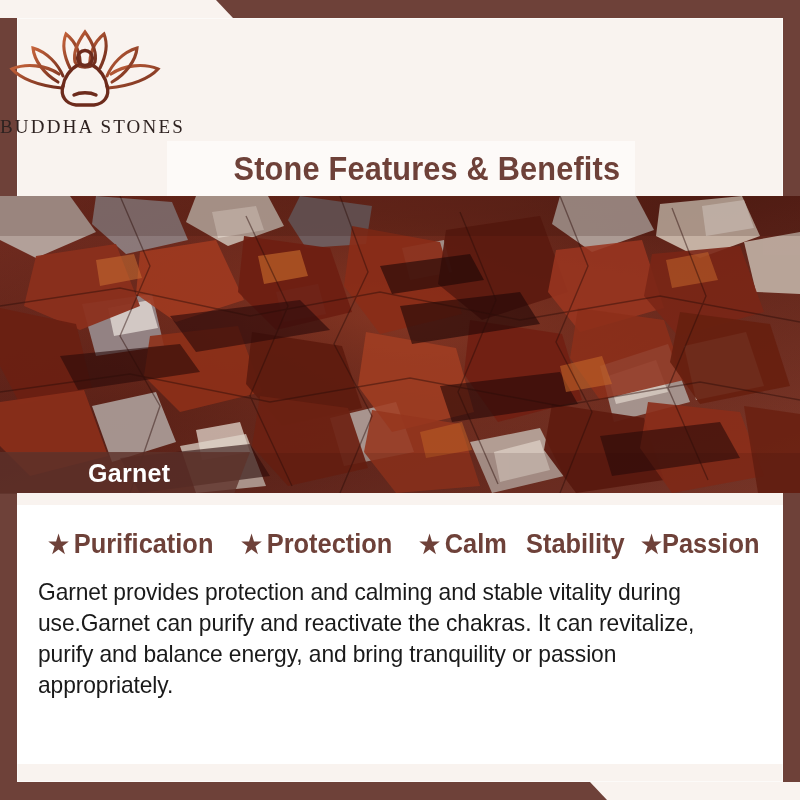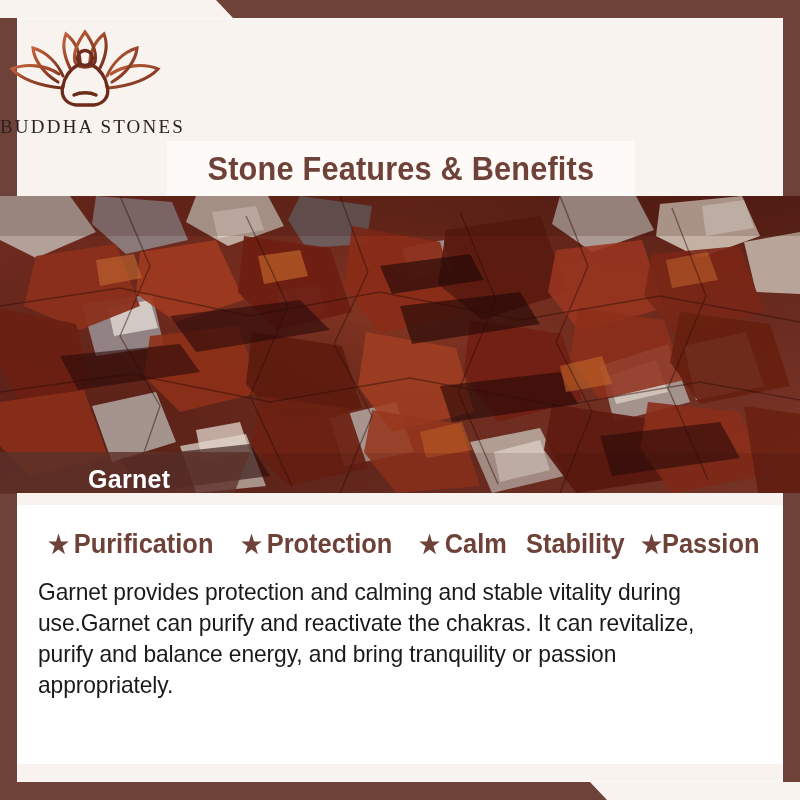--- a/index.html
+++ b/index.html
@@ -72,21 +72,21 @@
   }
 
   
   .title-box {
     position: absolute;
     left: 167px; top: 141px;
     width: 468px; height: 56px;
     background: #fdfaf8;
     display: flex;
     align-items: center;
-    justify-content: center;
+    justify-content: flex-end;
   }
   .title-text {
     font-family: "Liberation Sans Narrow", "Liberation Sans", sans-serif;
     font-size: 33px;
     font-weight: bold;
     color: #6e4139;
     letter-spacing: 0.2px;
     transform: scaleX(0.93);
     white-space: nowrap;
   }
@@ -102,21 +102,21 @@
   .photo svg { display: block; width: 800px; height: 297px; }
 
   
   .name-bar {
     position: absolute;
     left: 0; top: 452px;
     width: 250px; height: 42px;
     background: rgba(94,50,42,0.80);
     clip-path: polygon(0 0, 250px 0, 234px 42px, 0 42px);
     display: flex;
-    align-items: flex-end;
+    align-items: center;
   }
   .name-text {
     margin-left: 88px;
     color: #ffffff;
     font-size: 25px;
     font-weight: bold;
     letter-spacing: 0.3px;
   }
 
   

